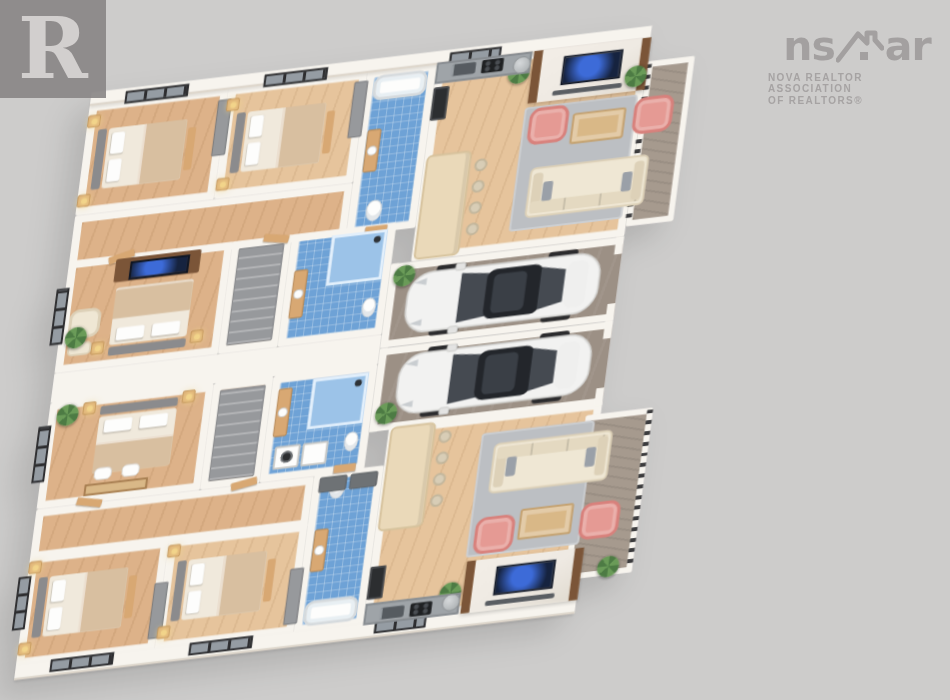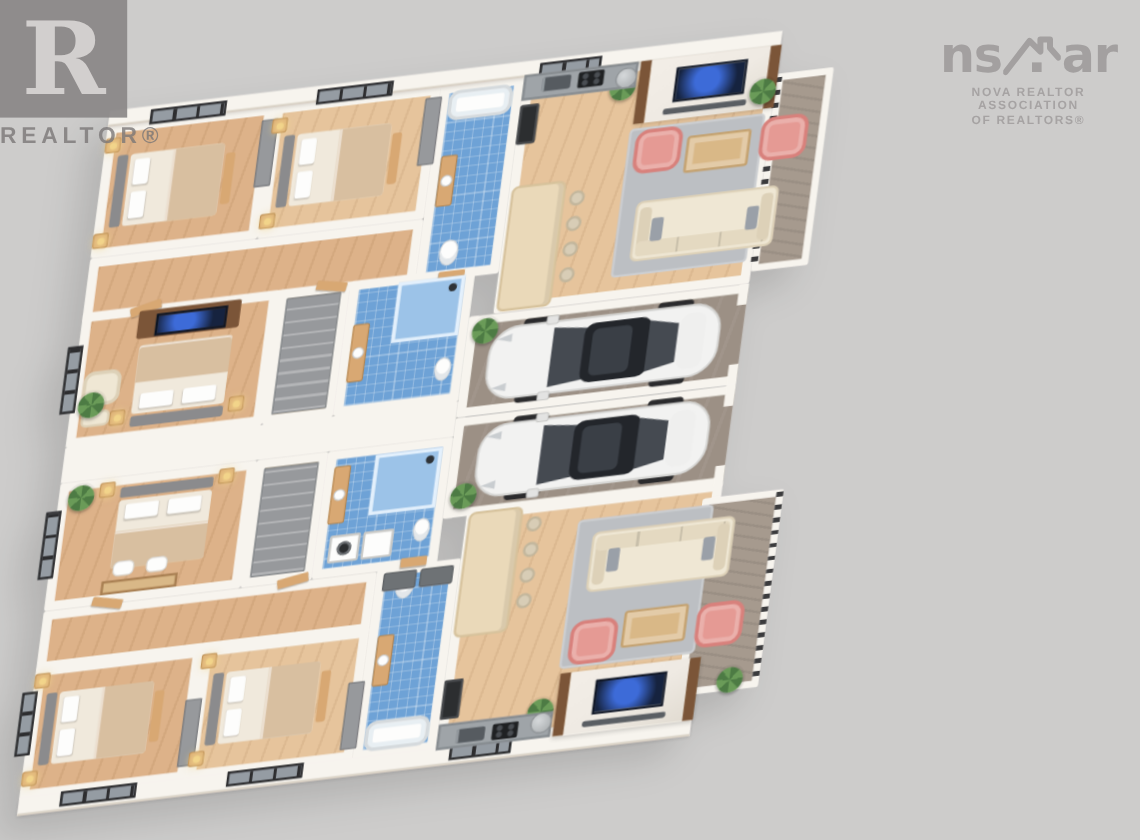--- a/index.html
+++ b/index.html
@@ -80,21 +80,21 @@
   .plant{border-radius:50%;background:conic-gradient(var(--plant) 0 40deg,var(--plant2) 40deg 85deg,var(--plant) 85deg 135deg,var(--plant2) 135deg 180deg,var(--plant) 180deg 230deg,var(--plant2) 230deg 275deg,var(--plant) 275deg 320deg,var(--plant2) 320deg);box-shadow:0 0 0 2px rgba(0,0,0,0.06),0 2px 3px rgba(0,0,0,0.2);}
   .tvwall{background:linear-gradient(150deg,#f3eee7,var(--marble) 55%,#e2dcd2);border-left:9px solid var(--tvf);border-right:9px solid var(--tvf);box-shadow:0 2px 4px rgba(0,0,0,0.18);}
   .tvwall .tvs{position:absolute;left:50%;top:9px;width:56px;height:26px;margin-left:-28px;background:radial-gradient(circle at 45% 45%,#3d6bd8 0 30%,var(--screenc) 75%);border:2px solid #101726;}
   .tvwall .tvb{position:absolute;left:15%;bottom:5px;width:70%;height:5px;background:#5a5e63;border-radius:2px;}
   .car svg{width:100%;height:100%;display:block;}
   
   #wm-realtor{position:absolute;left:0;top:0;width:126px;z-index:9;}
   #wm-realtor .rbox{width:106px;height:98px;background:rgba(138,135,135,0.92);display:flex;align-items:center;justify-content:center;}
   #wm-realtor .rglyph{font-family:"DejaVu Serif",serif;font-weight:bold;font-size:84px;line-height:98px;color:rgba(214,211,210,0.95);}
   #wm-realtor .rlabel{margin-top:5px;font-family:"Liberation Sans",sans-serif;font-weight:bold;font-size:19px;letter-spacing:4px;color:rgba(122,119,119,0.8);white-space:nowrap;}
-  #wm-nsar{position:absolute;left:768px;top:26px;width:178px;text-align:center;color:#a3a0a0;z-index:9;}
+  #wm-nsar{position:absolute;left:768px;top:26px;width:178px;color:#a3a0a0;z-index:9;}
   #wm-nsar .row{display:flex;align-items:flex-end;justify-content:center;gap:1px;font-family:"DejaVu Sans",sans-serif;font-weight:bold;font-size:41px;line-height:40px;letter-spacing:-1px;}
   #wm-nsar .sub{margin-top:6px;font-size:10px;font-weight:bold;letter-spacing:1.4px;color:#a6a3a3;}
   #wm-nsar .sub2{margin-top:1px;font-size:10px;font-weight:bold;letter-spacing:1.4px;color:#a6a3a3;}
 </style>
 </head>
 <body>
 
 <div id="stage">
 
   <div id="plan">
@@ -325,21 +325,20 @@
       <div class="it steel" style="left: 428px; top: 558px; width: 18px; height: 18px;"></div>
       <div class="it appl" style="left: 350px; top: 520px; width: 16px; height: 34px;"></div>
       <div class="it plant" style="left: 6px; top: 232px; width: 22px; height: 22px;"></div>
       <div class="it plant" style="left: 8px; top: 312px; width: 22px; height: 22px;"></div>
     </div>
 
   <div id="wm-realtor">
     <div class="rbox">
       <span class="rglyph">R</span>
     </div>
-    <div class="rlabel">REALTOR®</div>
   </div>
 
   <div id="wm-nsar">
     <div class="row">
       <span>ns</span>
       <svg width="48" height="40" viewBox="0 0 48 40">
         <polyline points="2,34 22,8 31,17 31,7 39,7 39,14 46,22" fill="none" stroke="#a3a0a0" stroke-width="5" stroke-linejoin="round" stroke-linecap="round"></polyline>
         <rect x="24" y="26" width="8" height="8" fill="#a3a0a0"></rect>
       </svg>
       <span>ar</span>

